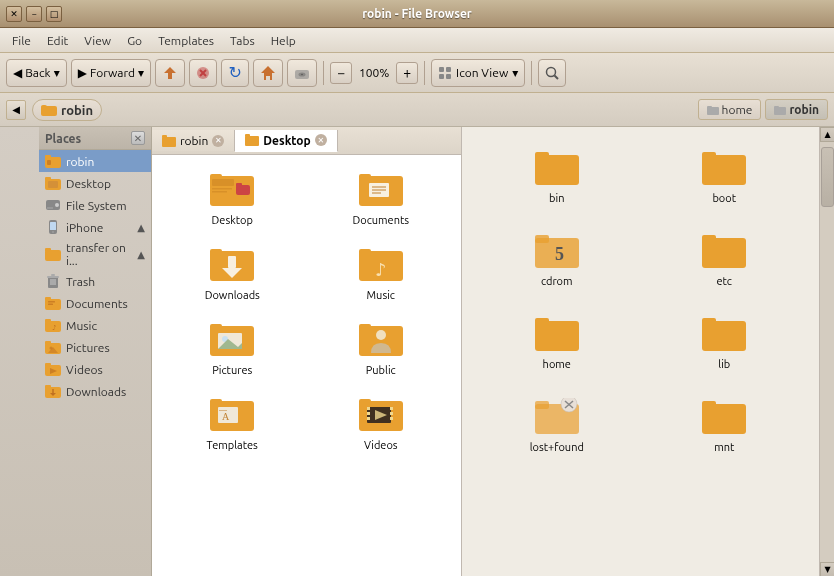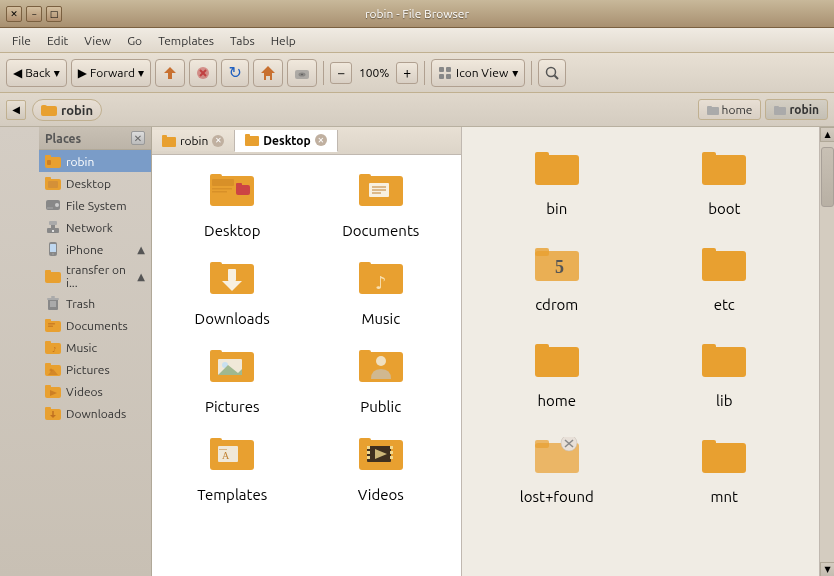--- a/index.html
+++ b/index.html
@@ -28,21 +28,21 @@
       width: 16px; height: 16px;
       border-radius: 2px;
       border: 1px solid #7a6040;
       background: linear-gradient(to bottom, #d4c0a0, #b09070);
       font-size: 9px;
       display: flex; align-items: center; justify-content: center;
       cursor: pointer;
     }
     .title-text {
       font-size: 12px;
-      font-weight: normal;
+      font-weight: bold;
       color: #fff;
       text-shadow: 0 1px 1px rgba(0,0,0,0.5);
       position: absolute;
       left: 50%;
       transform: translateX(-50%);
     }
 
     
     .menu-bar {
       background: linear-gradient(to bottom, #f0ebe3, #e0d8cc);
@@ -333,23 +333,23 @@
       padding: 10px;
       display: grid;
       grid-template-columns: repeat(2, 110px);
       gap: 10px;
       overflow-y: auto;
       align-content: start;
       background: #f0ece4;
     }
 
     .file-label {
-      font-size: 15px;
+      font-size: 11px;
       text-align: right;
-      margin-top: 11px;
+      margin-top: 3px;
       word-break: break-word;
       max-width: 80px;
     }
 
     
     .right-panel-wrapper {
       flex: 1;
       display: flex;
       flex-direction: column;
       background: #f0ece4;
@@ -565,29 +565,20 @@
 
     <div class="sidebar-item">
       <svg class="sidebar-icon" viewBox="0 0 16 14">
         <rect x="1" y="2" width="14" height="10" rx="2" fill="#888"></rect>
         <circle cx="12" cy="7" r="2" fill="#ccc"></circle>
         <line x1="2" y1="10" x2="8" y2="10" stroke="#aaa" stroke-width="1"></line>
       </svg>
       <span>File System</span>
     </div>
 
-    <div class="sidebar-item">
-      <svg class="sidebar-icon" viewBox="0 0 16 14">
-        <rect x="2" y="8" width="12" height="5" rx="1" fill="#888"></rect>
-        <rect x="6" y="4" width="4" height="5" fill="#888"></rect>
-        <rect x="4" y="1" width="8" height="4" rx="1" fill="#aaa"></rect>
-        <circle cx="8" cy="11" r="1" fill="#fff"></circle>
-      </svg>
-      <span>Network</span>
-    </div>
 
     <div class="sidebar-item">
       <svg class="sidebar-icon" viewBox="0 0 16 16">
         <rect x="4" y="1" width="8" height="14" rx="2" fill="#888"></rect>
         <rect x="5" y="3" width="6" height="8" rx="0.5" fill="#c0d8f0"></rect>
         <circle cx="8" cy="13" r="0.8" fill="#aaa"></circle>
       </svg>
       <span>iPhone</span>
       <span class="sidebar-eject eject-icon">▲</span>
     </div>

